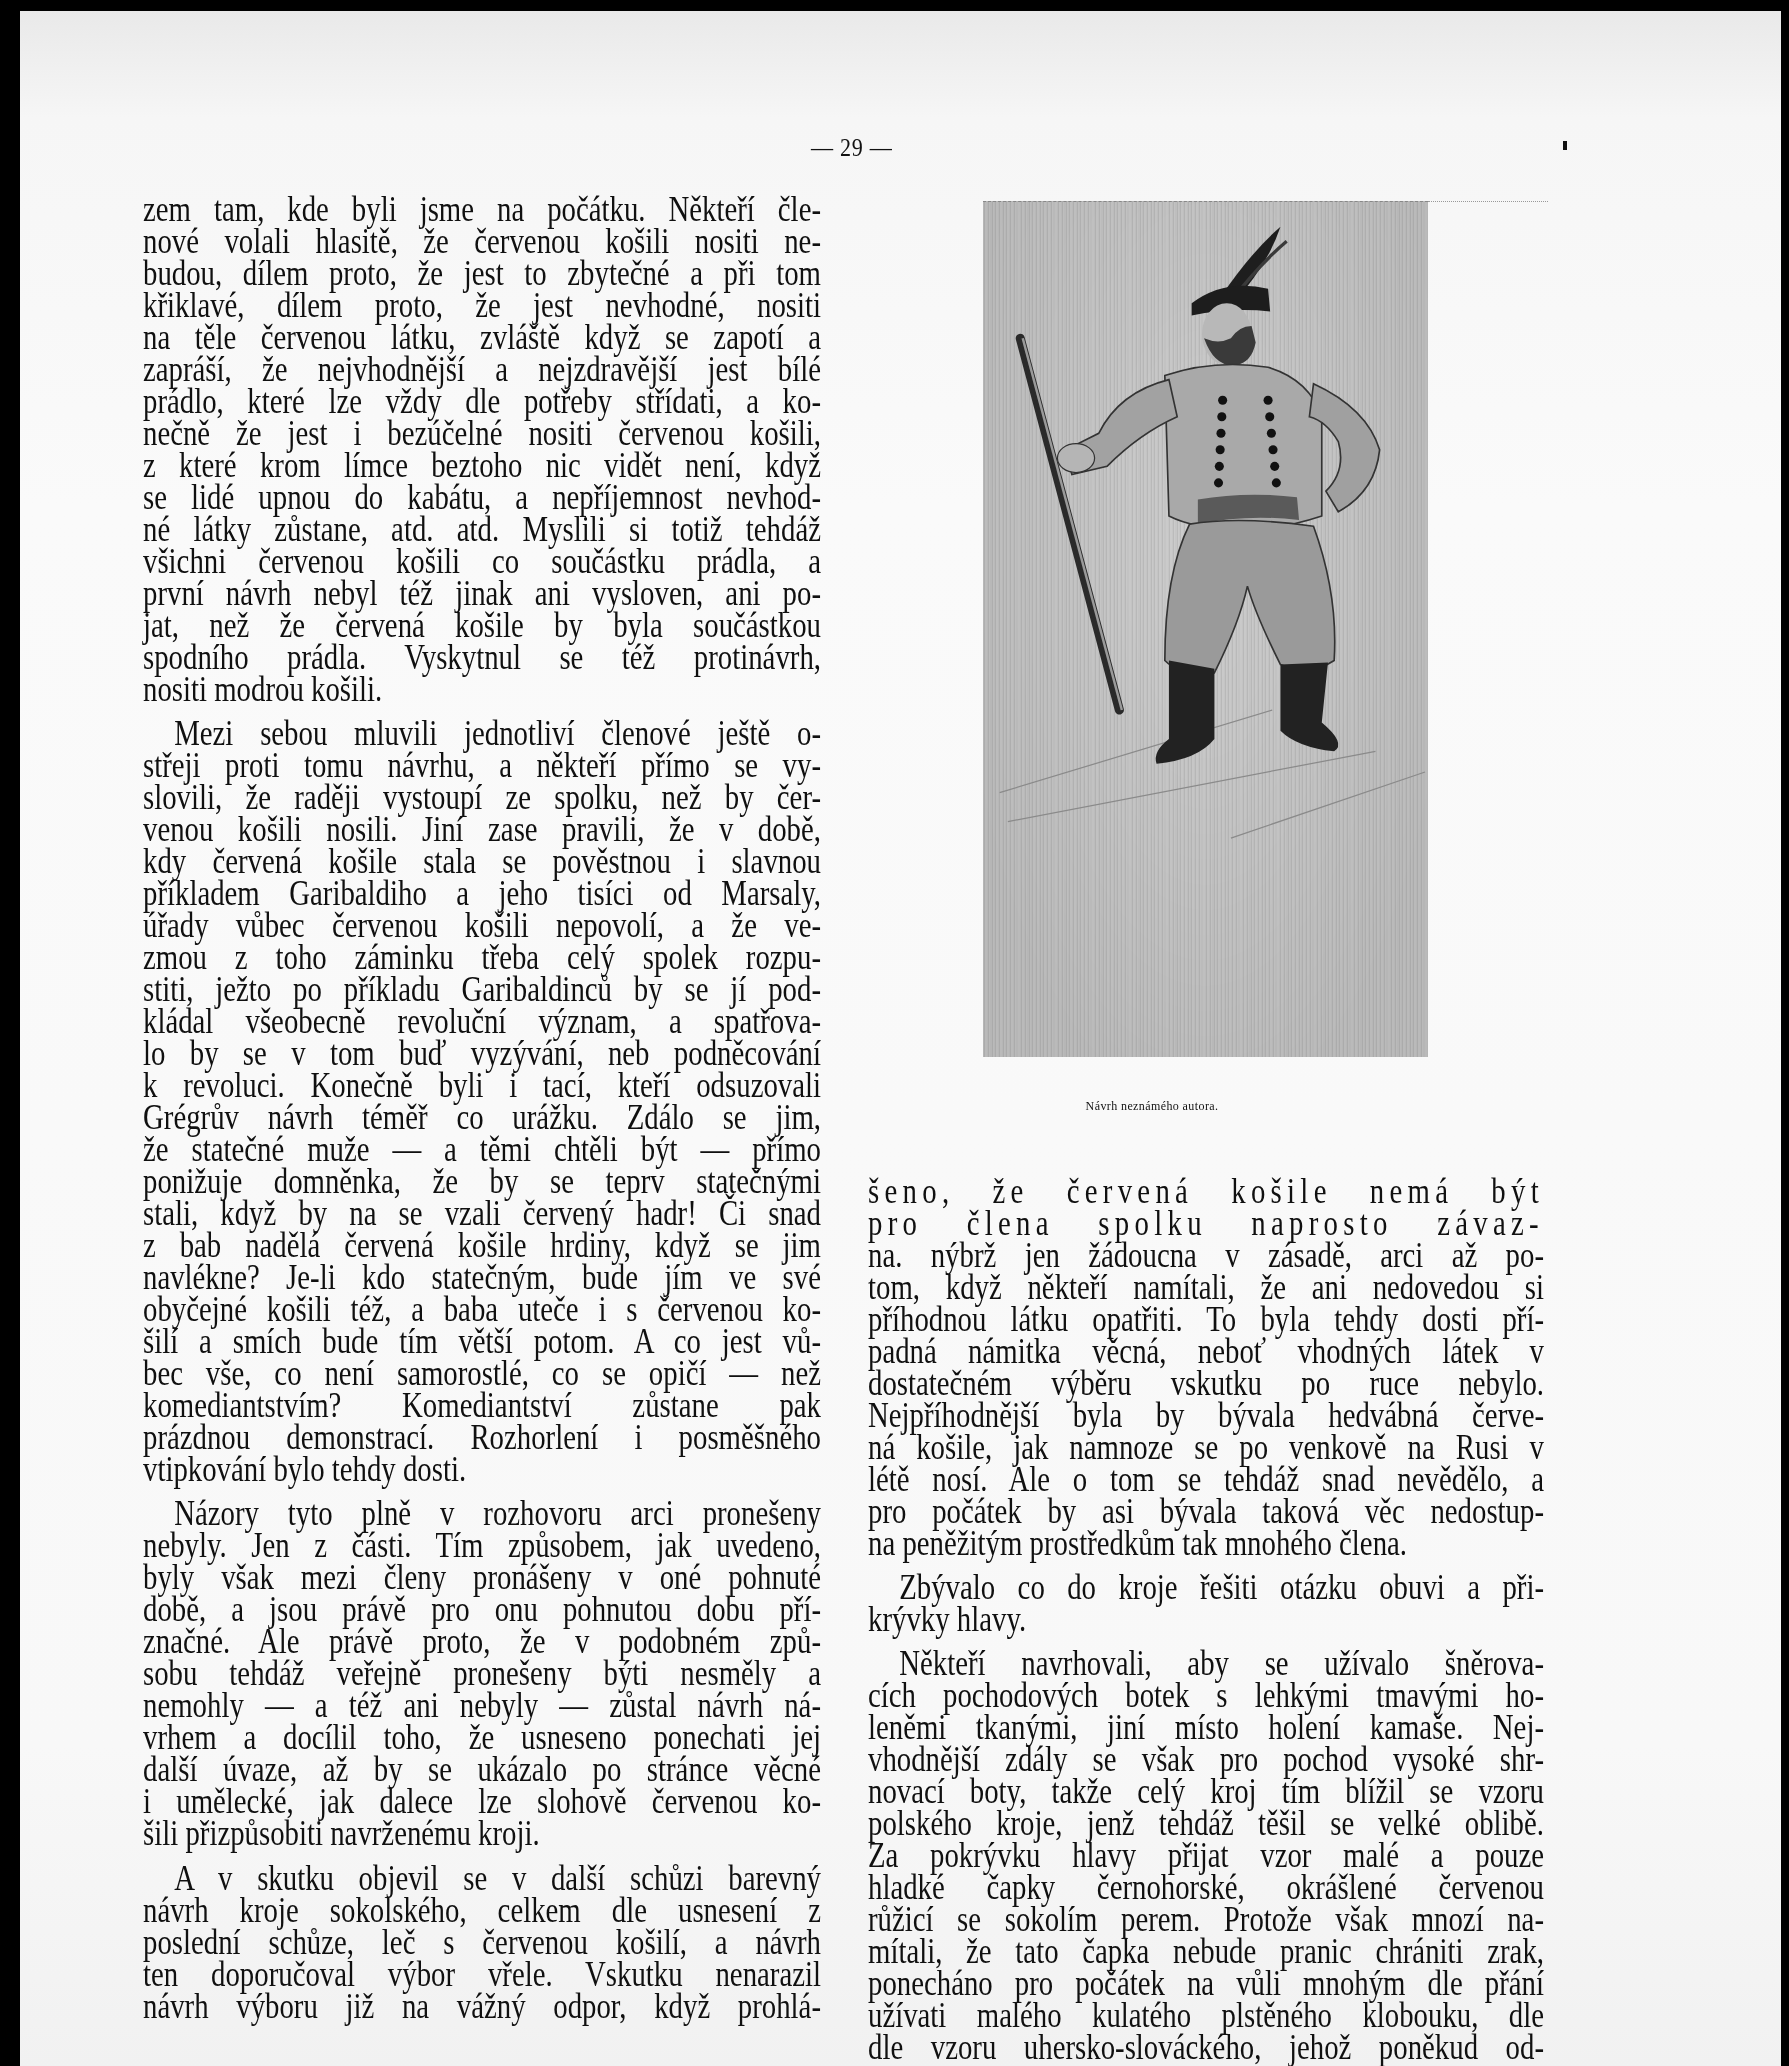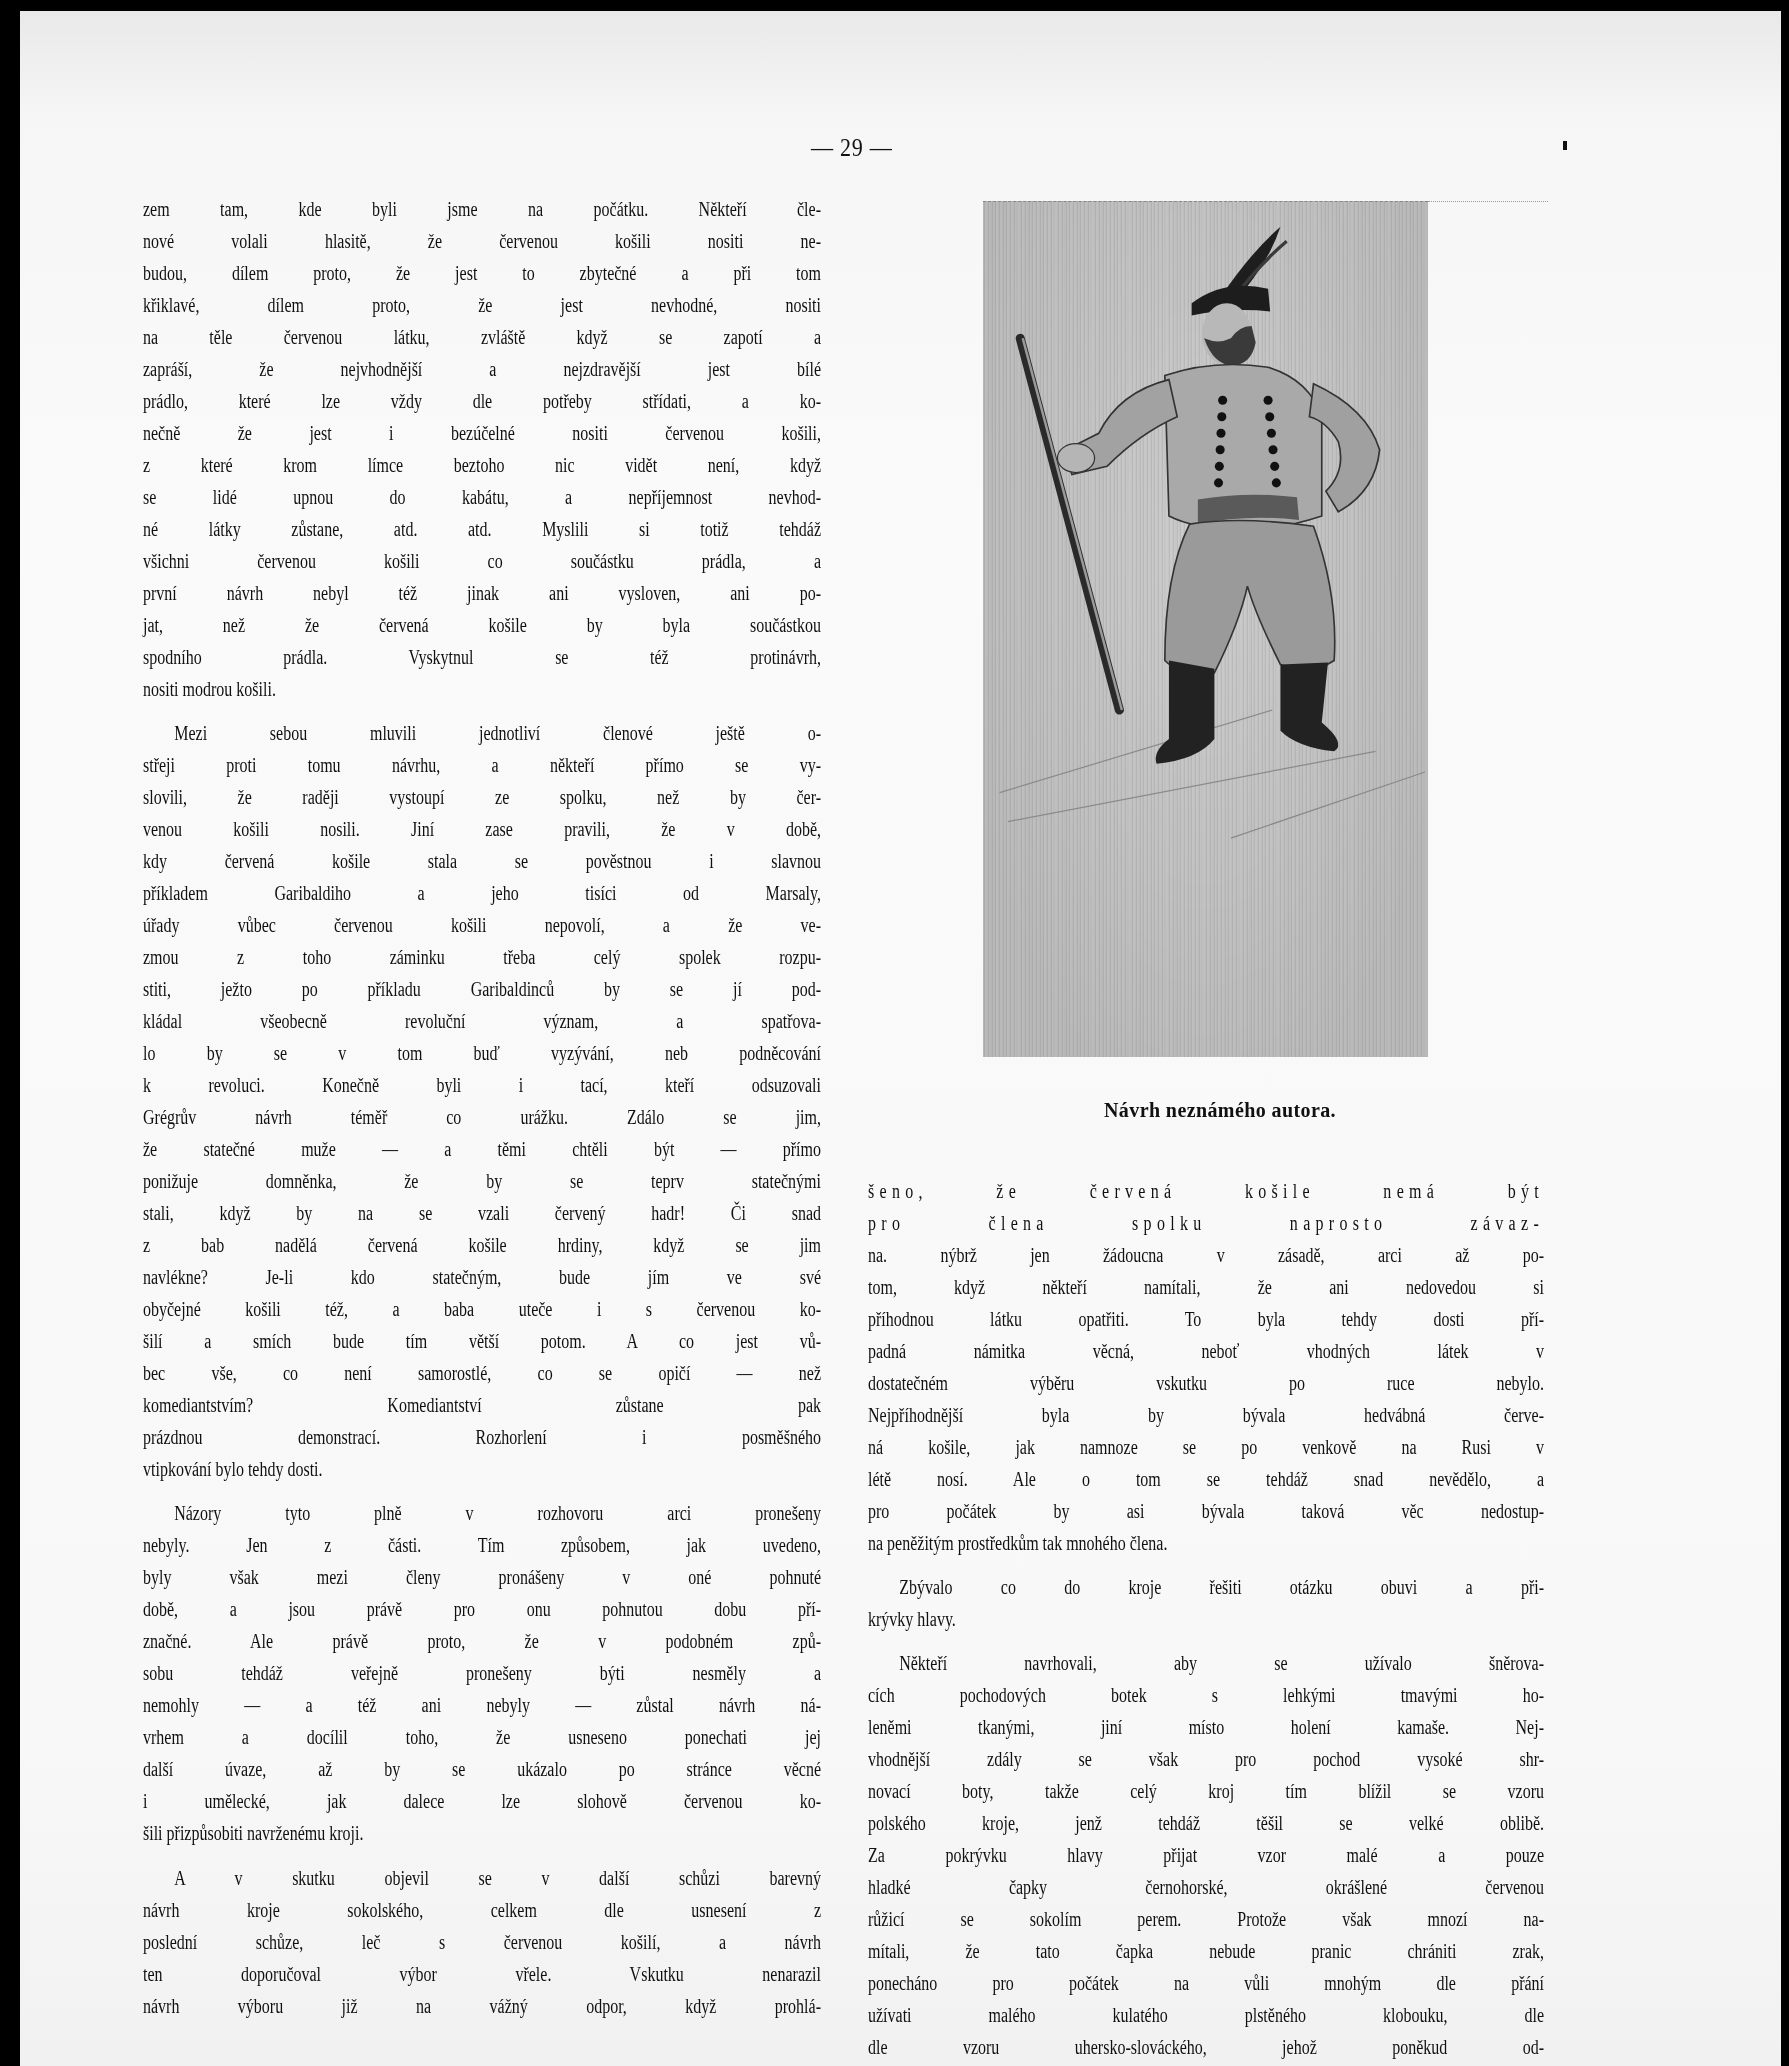--- a/index.html
+++ b/index.html
@@ -19,21 +19,21 @@
     font-family: "Liberation Serif", serif;
     font-size: 26px; color: #111; letter-spacing: 0.8px;
     transform: scaleX(0.85); transform-origin: left top;
   }
   .corner-mark {
     position: absolute; left: 1543px; top: 130px; width: 3.7px; height: 9px; background: #111;
   }
   .col {
     position: absolute;
     font-family: "Liberation Serif", serif;
-    font-size: 20px;
+    font-size: 36px;
     color: #101010;
   }
   .col .ln {
     height: 32px; line-height: 32px;
     white-space: nowrap;
     text-align: justify; text-align-last: justify;
     transform: scaleX(0.80); transform-origin: left center;
     width: 125%;
   }
   .col .ln.last { text-align-last: left; }
@@ -48,22 +48,22 @@
       radial-gradient(ellipse at 50% 40%, rgba(0,0,0,0.03), rgba(0,0,0,0.12) 80%),
       repeating-linear-gradient(90deg, #cfcfcf 0 1.2px, #c3c3c3 1.2px 2.1px, #d4d4d4 2.1px 3.7px),
       #c9c9c9;
     border-top: 0.8px dashed #888;
   }
   .figure-dash {
     position: absolute; left: 1408px; top: 190px; width: 120px; border-top: 1.2px dotted #999;
   }
   .figure svg { position: absolute; left: 0; top: 0; }
   .caption {
-    position: absolute; left: 884px; top: 1088px; width: 632px; text-align: center;
-    font-family: "Liberation Serif", serif; font-weight: bold; font-size: 20px; color: #111;
+    position: absolute; left: 816px; top: 1088px; width: 632px; text-align: center;
+    font-family: "Liberation Serif", serif; font-weight: normal; font-size: 12px; color: #111;
     letter-spacing: 0.4px;
   }
 </style>
 </head>
 <body>
 
 <div class="page">
 
   <div class="page-number">— 29 —</div>
   <div class="corner-mark"></div>

